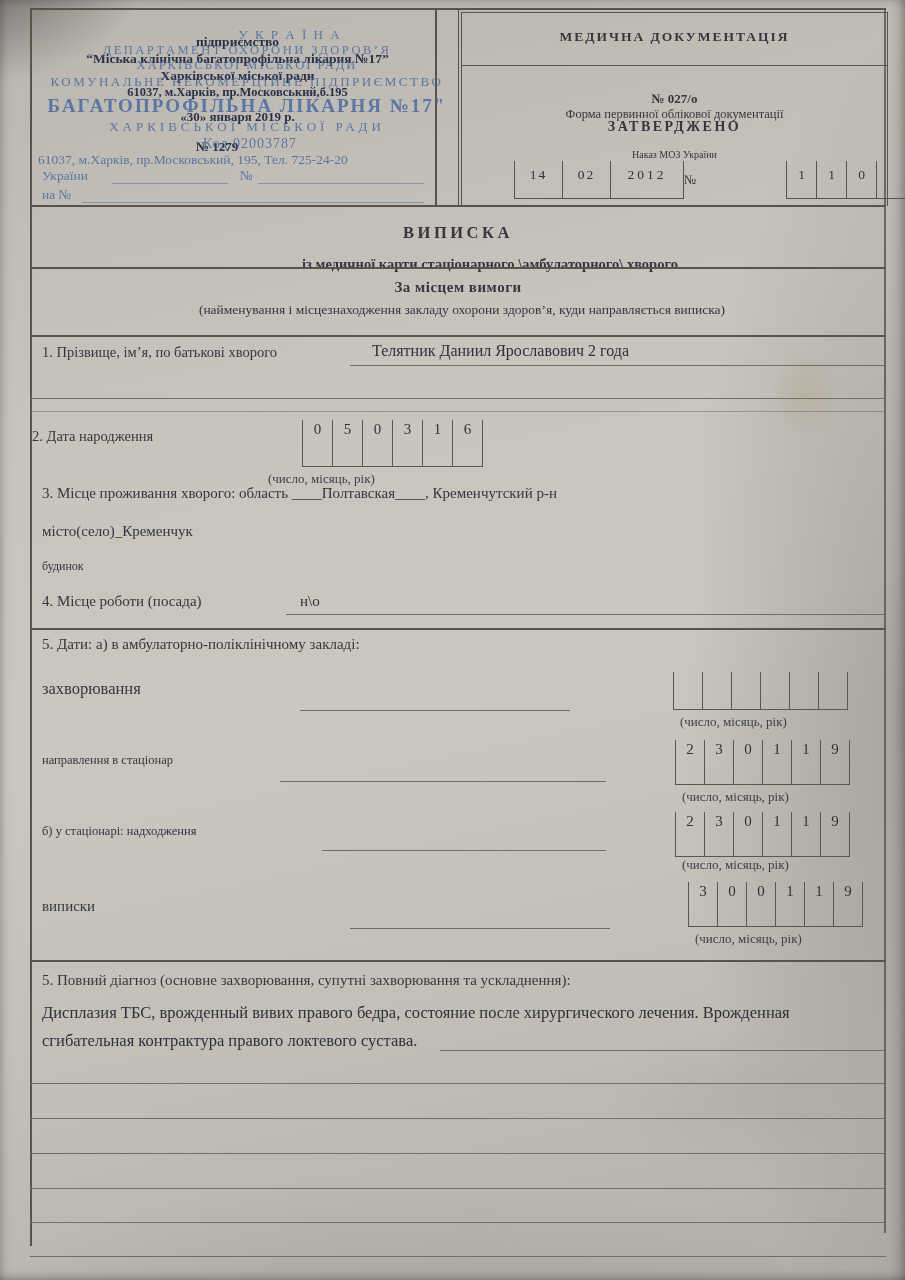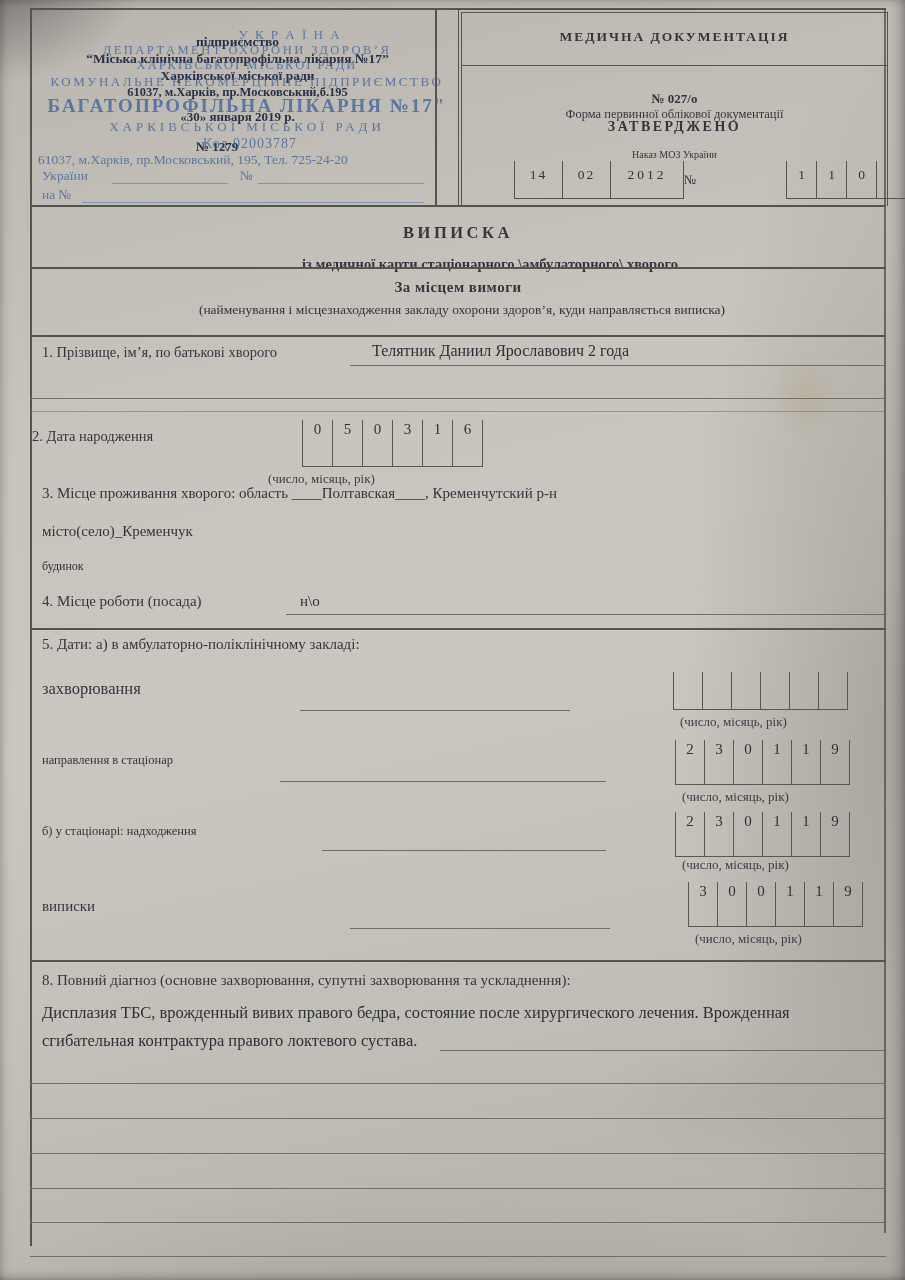--- a/index.html
+++ b/index.html
@@ -166,21 +166,21 @@
     <span class="dcell" style="width:28px;">0</span>
     <span class="dcell" style="width:28px;">0</span>
     <span class="dcell" style="width:28px;">1</span>
     <span class="dcell" style="width:28px;">1</span>
     <span class="dcell" style="width:28px;">9</span>
   </div>
   <div class="t cap" style="left:695px;top:932px;">(число, місяць, рік)</div>
 
   <div class="hline" style="left:30px;top:960px;width:856px;height:1.8px;"></div>
 
-  <div class="t" style="left:42px;top:972px;font-size:15px;">8. Повний діагноз (основне захворювання, супутні захворювання та ускладнення):</div>
+  <div class="t" style="left:42px;top:972px;font-size:15px;">5. Повний діагноз (основне захворювання, супутні захворювання та ускладнення):</div>
   <div class="t" style="left:42px;top:1004px;font-size:16.5px;color:#2e3038;">Дисплазия ТБС, врожденный вивих правого бедра, состояние после хирургического лечения. Врожденная</div>
   <div class="t" style="left:42px;top:1032px;font-size:16.5px;color:#2e3038;">сгибательная контрактура правого локтевого сустава.</div>
   <div class="rule" style="left:440px;top:1050px;width:444px;height:1.1px;"></div>
   <div class="rule" style="left:30px;top:1083px;width:856px;height:1.2px;"></div>
   <div class="rule" style="left:30px;top:1118px;width:856px;height:1.2px;"></div>
   <div class="rule" style="left:30px;top:1153px;width:856px;height:1.2px;"></div>
   <div class="rule" style="left:30px;top:1188px;width:856px;height:1.2px;"></div>
   <div class="rule" style="left:30px;top:1222px;width:856px;height:1.2px;"></div>
   <div class="rule" style="left:30px;top:1256px;width:856px;height:1.2px;"></div>
 

